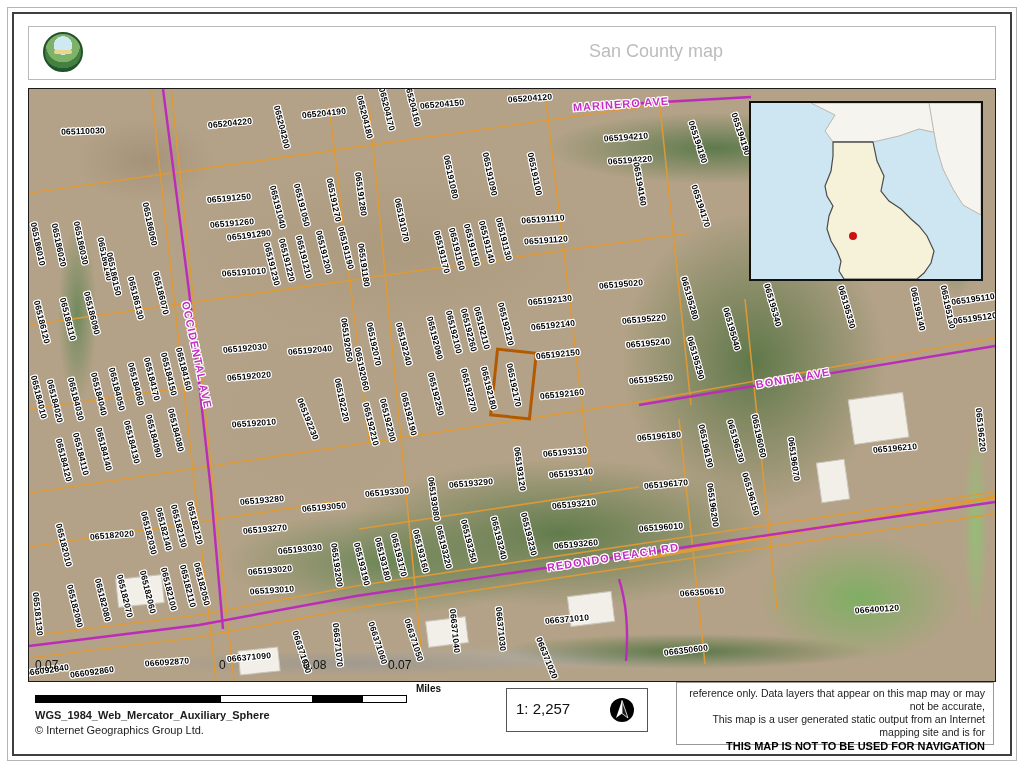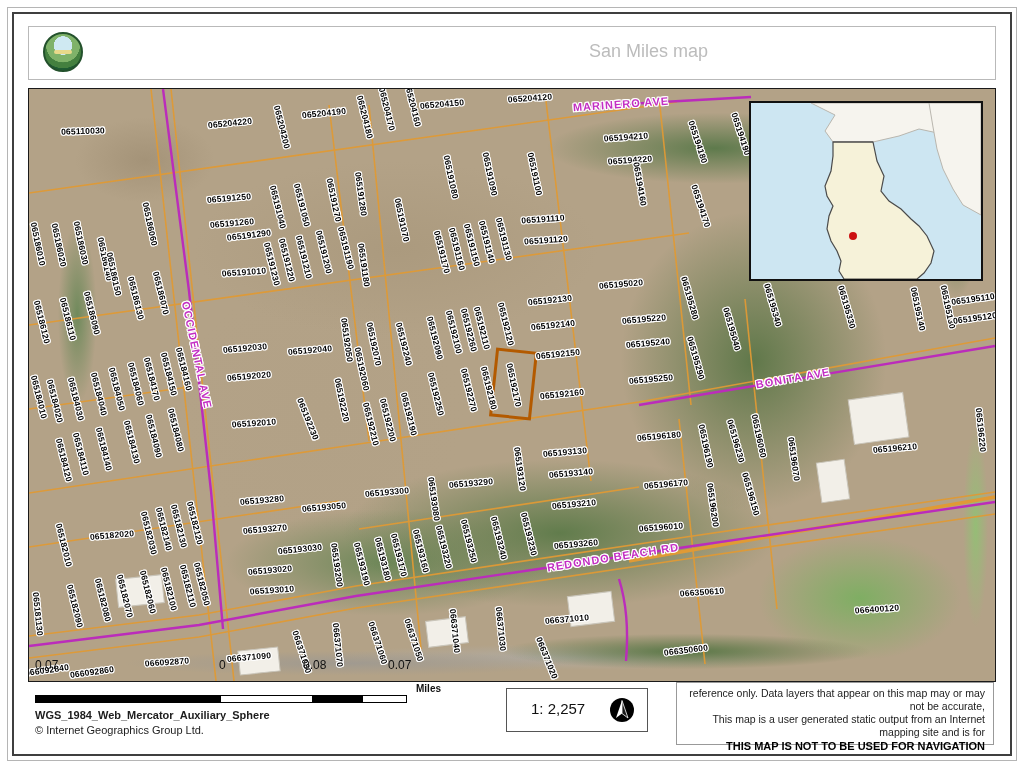--- a/index.html
+++ b/index.html
@@ -39,36 +39,36 @@
     text-shadow:-1px -1px 0 #fff,1px -1px 0 #fff,-1px 1px 0 #fff,1px 1px 0 #fff,0 -1px 0 #fff,0 1px 0 #fff,-1px 0 0 #fff,1px 0 0 #fff;}
   .inset{position:absolute;left:720px;top:12px;width:234px;height:180px;border:2px solid #111;background:#cde6f2;box-sizing:border-box;}
   
   .scale-num{position:absolute;top:658px;font-size:12px;color:#111;}
   .scale-unit{position:absolute;top:683px;font-size:10px;font-weight:bold;color:#111;}
   .sb-black{position:absolute;top:695px;height:8px;background:#000;}
   .sb-open{position:absolute;top:695px;height:8px;border:1px solid #000;background:#fff;box-sizing:border-box;}
   .projection{position:absolute;left:35px;top:709px;font-size:11px;font-weight:bold;color:#1c1c1c;}
   .copyright{position:absolute;left:35px;top:724px;font-size:11px;color:#1c1c1c;}
   .scale-box{position:absolute;left:506px;top:688px;width:140px;height:42px;border:1px solid #555;background:#fff;}
-  .scale-ratio{position:absolute;left:24px;top:11px;font-size:15px;color:#111;}
+  .scale-ratio{position:absolute;left:9px;top:11px;font-size:15px;color:#111;}
   .north{position:absolute;right:12px;top:8px;width:26px;height:26px;}
   .disclaimer-box{position:absolute;left:676px;top:682px;width:318px;height:63px;border:1px solid #999;background:#fff;
     text-align:right;padding:4px 8px 0 4px;box-sizing:border-box;}
   .disc-line{font-size:10.5px;line-height:13px;color:#222;}
   .disc-warn{font-size:11px;line-height:15px;color:#000;font-weight:bold;}
 </style>
 </head>
 <body>
 
 <div class="outer-frame"></div>
 <div class="inner-frame"></div>
 
 <div class="header-box">
   <div class="logo"></div>
-  <div class="map-title">San Miles map</div>
+  <div class="map-title">San County map</div>
 </div>
 
 <div class="map">
 
   <svg class="svg-layer" width="966" height="592" viewBox="0 0 966 592">
     <g stroke="#E09A35" stroke-width="1.6" fill="none" opacity="0.95">
       <path d="M0,104 L648,13"></path>
       <path d="M0,236 L660,144"></path>
       <path d="M0,404 L330,355 L610,313 L966,249"></path>
       <path d="M0,547 L170,526 L327,497 L657,448 L966,403"></path>

